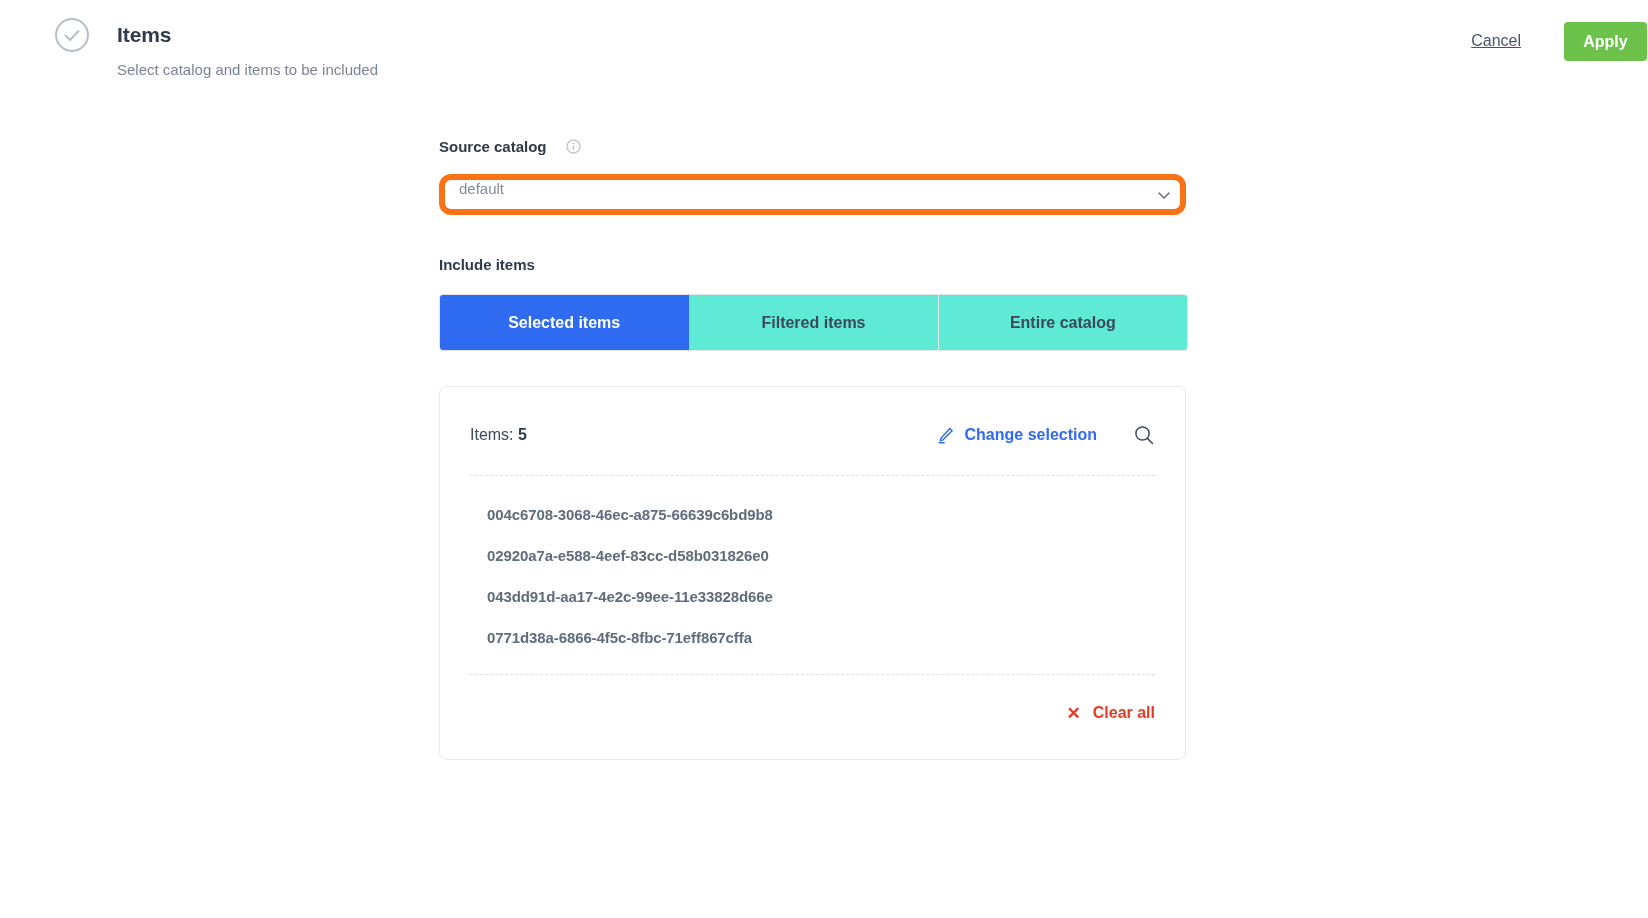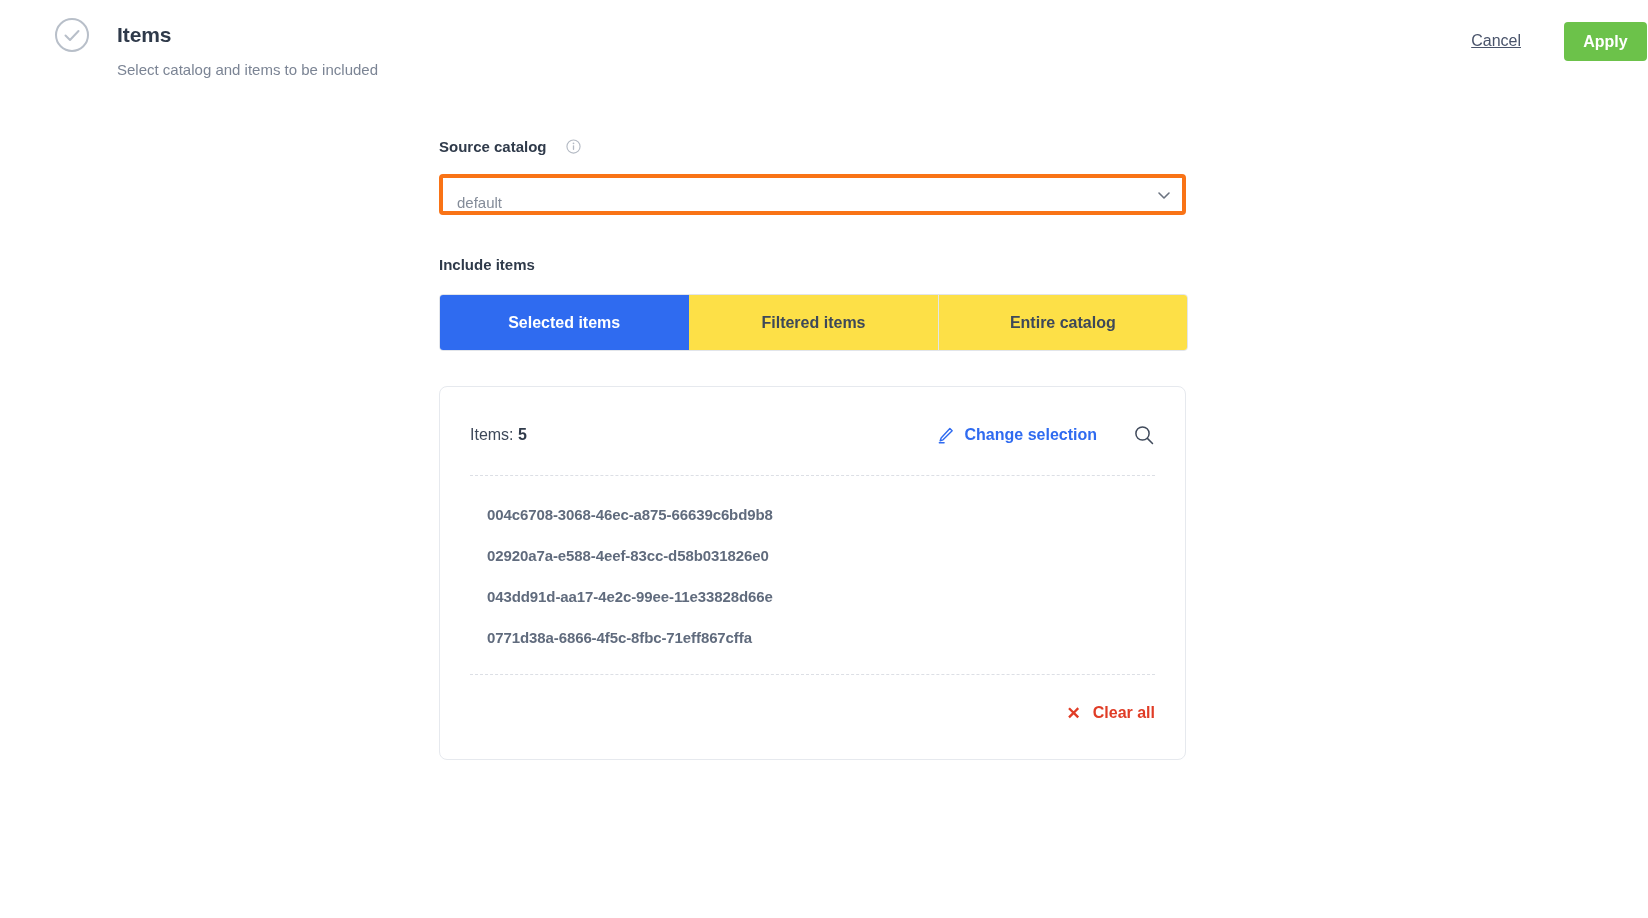--- a/index.html
+++ b/index.html
@@ -96,25 +96,25 @@
   }
   .select-wrap {
     position: relative;
     margin-top: 19px;
     width: 747px;
     height: 41px;
   }
   .select-box {
     width: 747px;
     height: 41px;
-    border: 4px solid #f97316;
-    border-radius: 4px;
+    border: 6px solid #f97316;
+    border-radius: 12px;
     background: #ffffff;
     display: flex;
-    align-items: flex-end;
+    align-items: flex-start;
     padding: 0 14px;
     font-size: 15px;
     color: #848c99;
     cursor: pointer;
   }
   .chevron {
     position: absolute;
     right: 15px; top: 14px;
     width: 14px; height: 14px;
     pointer-events: none;
@@ -137,21 +137,21 @@
     overflow: hidden;
   }
   .tab {
     flex: 1 1 0;
     display: flex;
     align-items: center;
     justify-content: center;
     font-size: 16px;
     font-weight: bold;
     color: #3d4859;
-    background: #fde047;
+    background: #5eead4;
     border-right: 1px solid #e2e5ea;
     cursor: pointer;
     user-select: none;
   }
   .tab:last-child { border-right: none; }
   .tab.active {
     background: #2f6bf0;
     color: #ffffff;
     border-right-color: #2f6bf0;
   }

